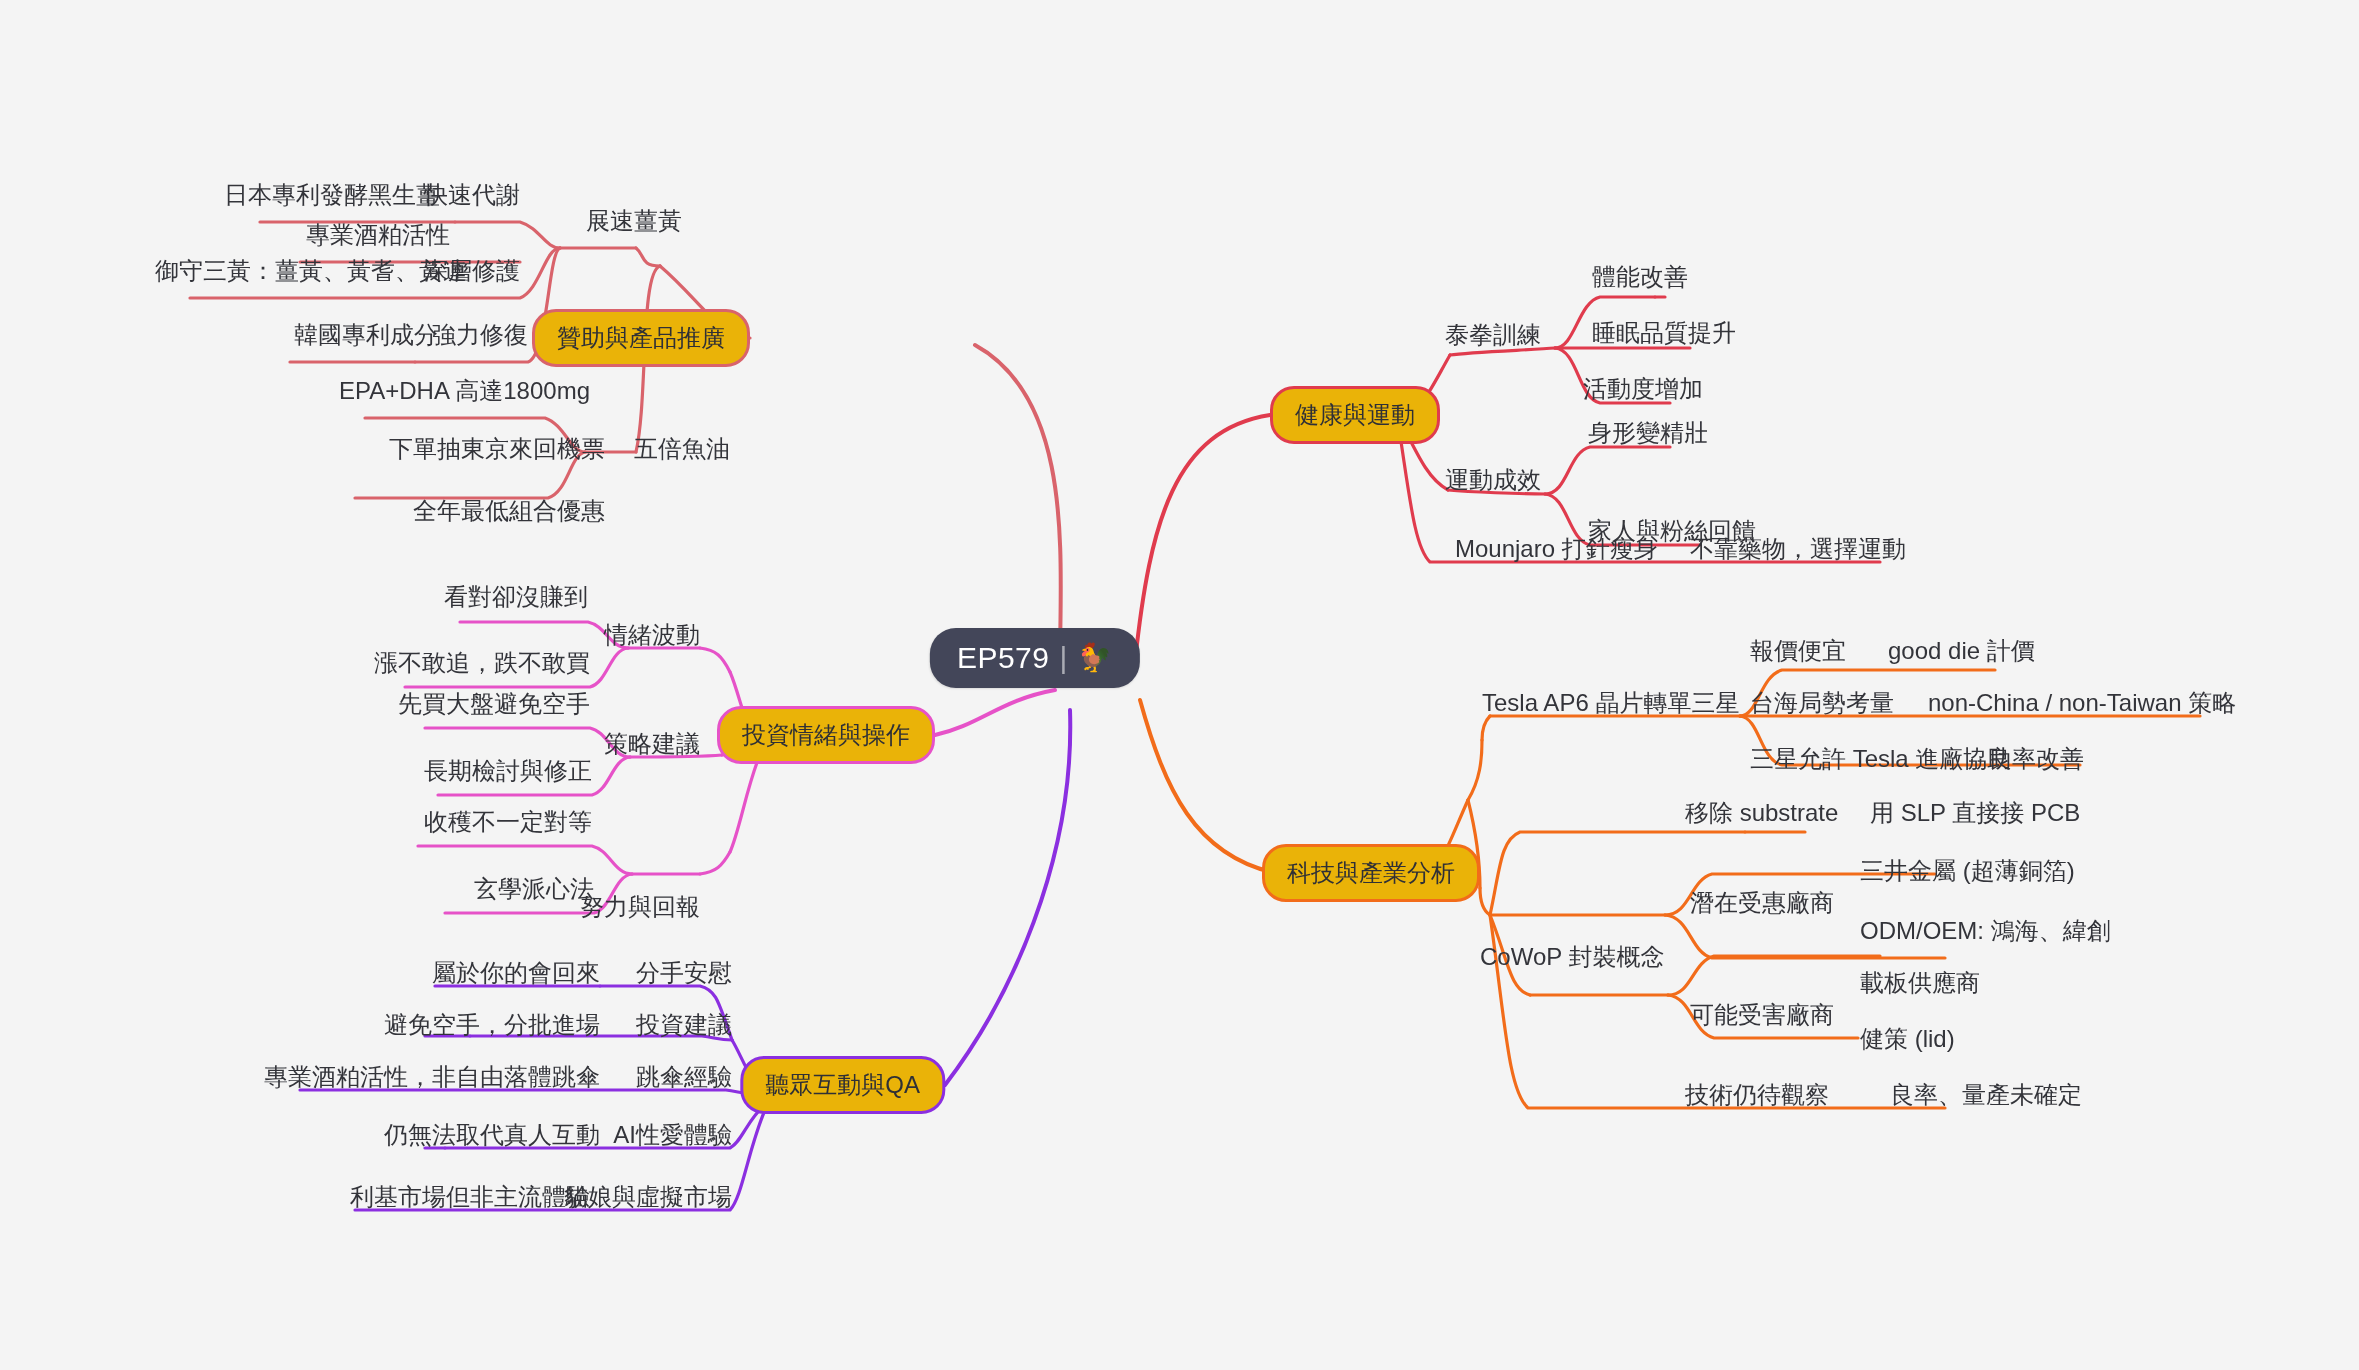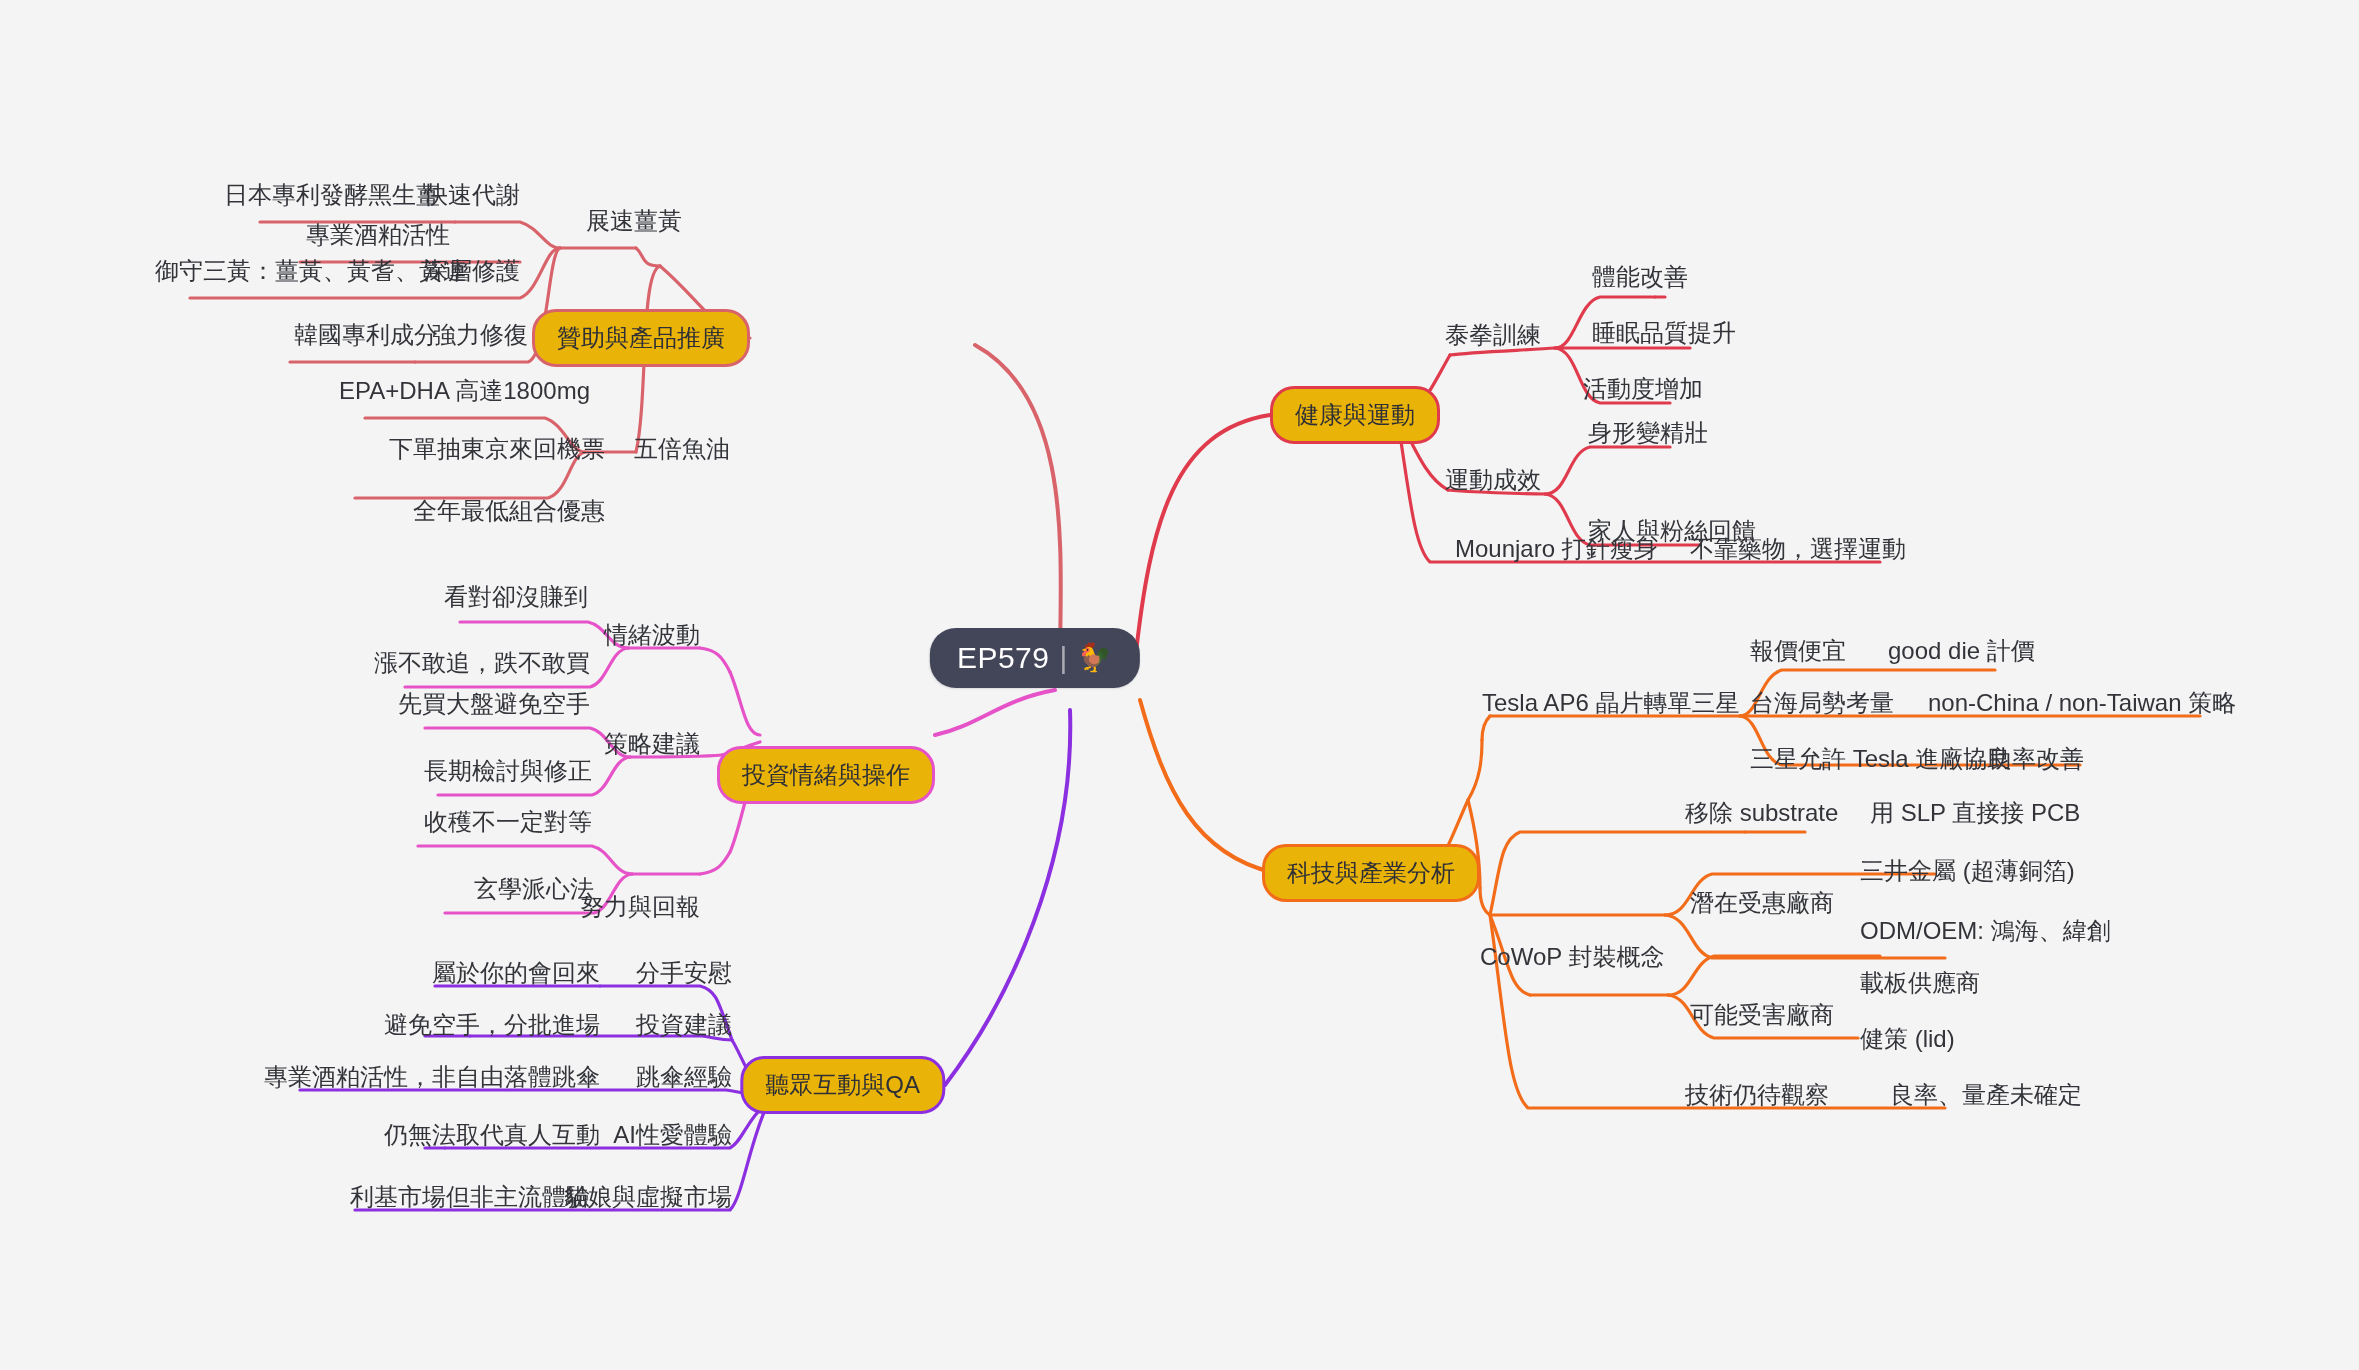--- a/index.html
+++ b/index.html
@@ -166,21 +166,21 @@
   <div class="node root" style="left:1035px;top:658px;transform:translate(-50%,-50%);">
     <span>EP579</span>
     <span class="sep">|</span>
     <span class="emoji">🐓</span>
   </div>
 
   <div class="node branch" style="left:750px;top:338px;transform:translate(-100%,-50%);border-color:#d9636b;">
     <span>贊助與產品推廣</span>
   </div>
 
-  <div class="node branch" style="left:935px;top:735px;transform:translate(-100%,-50%);border-color:#e652c8;margin-top:40px;">
+  <div class="node branch" style="left:935px;top:735px;transform:translate(-100%,-50%);border-color:#e652c8;">
     <span>投資情緒與操作</span>
   </div>
 
   <div class="node branch" style="left:945px;top:1085px;transform:translate(-100%,-50%);border-color:#8b2fe0;">
     <span>聽眾互動與QA</span>
   </div>
 
   <div class="node branch" style="left:1270px;top:415px;transform:translate(0,-50%);border-color:#e03b4d;">
     <span>健康與運動</span>
   </div>

